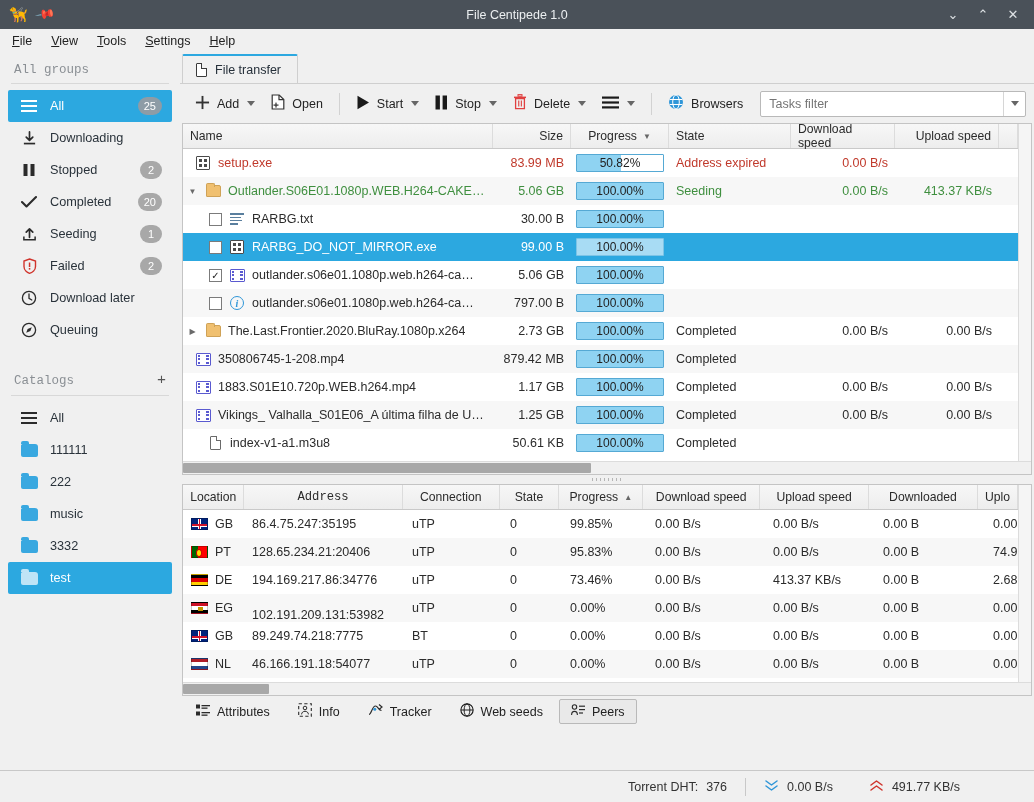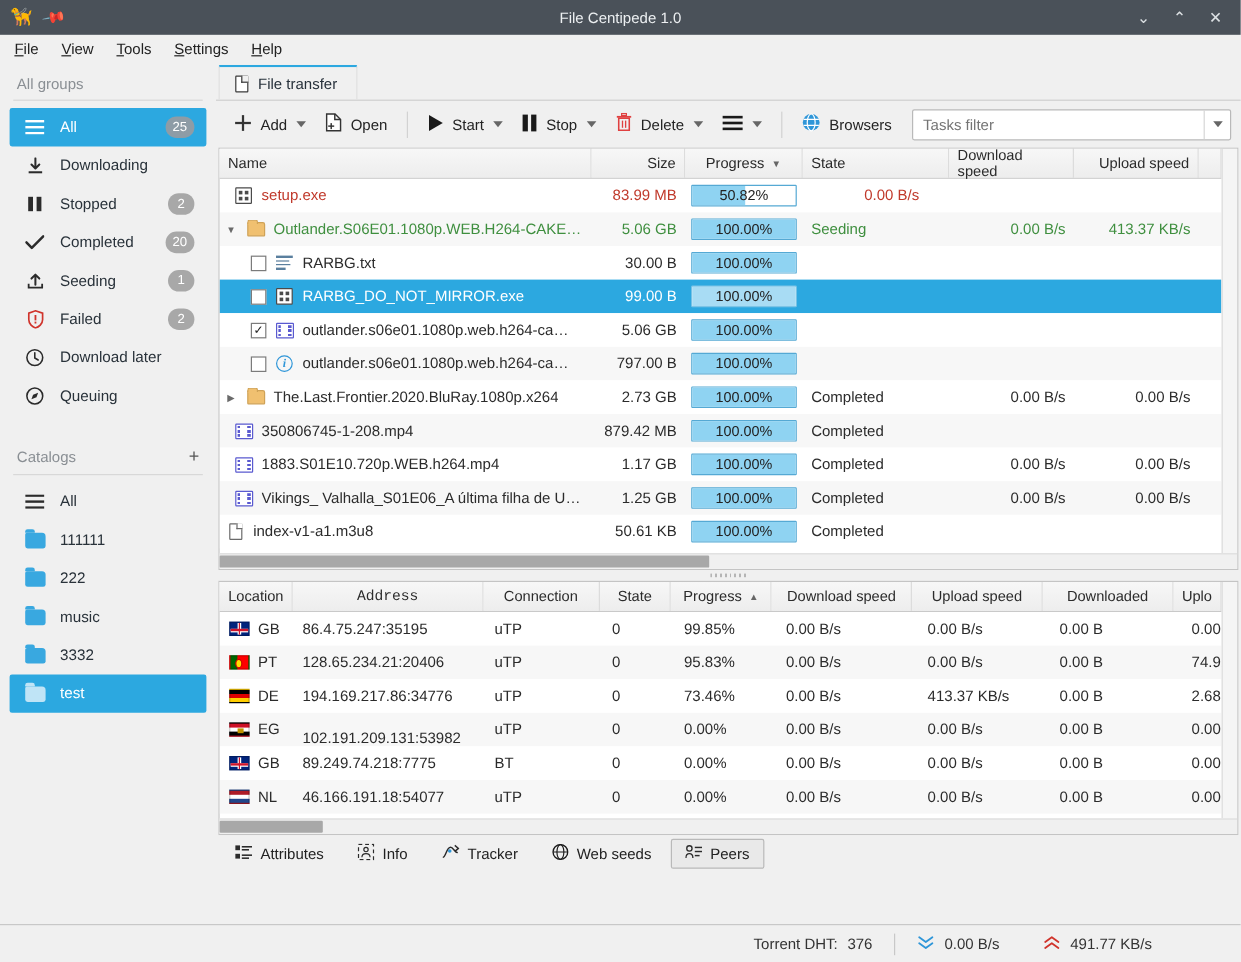--- a/index.html
+++ b/index.html
@@ -37,21 +37,21 @@
   .menuitem u { text-decoration: underline; }
 
   
   .body { flex: 1; display: flex; min-height: 0; background: #f0f0f0; }
 
   
   .sidebar { width: 180px; flex: none; background: #f0f0f0; display: flex; flex-direction: column; padding-top: 6px; }
   .side-head {
     font-size: 12.5px; color: #8a8f94; padding: 4px 0 6px 14px;
     border-bottom: 1px solid #d8d8d8; margin: 0 11px 6px 11px; padding-left: 3px;
-    display: flex; align-items: center; justify-content: space-between;
+    display: flex; align-items: center; justify-content: space-between; font-family: Liberation Mono, monospace;
   }
   .side-head .plus { font-size: 15px; color: #555; padding-right: 3px; }
   .group-list { padding: 0 8px; }
   .grow {
     height: 32px; display: flex; align-items: center; gap: 12px;
     padding: 0 10px 0 12px; border-radius: 2px; color: #29323a; font-size: 12.7px;
   }
   .grow.sel { background: #2ca8e0; color: #fff; }
   .grow .ico { width: 18px; display: flex; align-items: center; justify-content: center; flex: none; }
   .grow .lbl { flex: 1; white-space: nowrap; overflow: hidden; }
@@ -489,20 +489,21 @@
                     </span>
                   <span class="ellip red">setup.exe</span>
                 </div>
                 <div class="cell r red" style="width:78px;">83.99 MB</div>
                 <div class="cell" style="width:98px;padding:0 5px;">
                   <div class="pbar">
                     <div class="pfill" style="width:50.82%;"></div>
                     <div class="ptext">50.82%</div>
                   </div>
                 </div>
+                <div class="cell red" style="width:122px;">Address expired</div>
                 <div class="cell r red" style="width:104px;">0.00 B/s</div>
                 <div class="cell r red" style="width:104px;"></div>
               </div>
 
               <div class="row alt">
                 <div class="cell nm" style="width:310px; padding-left:4px;">
                   <span class="twisty">▼</span>
                   <span class="ic">
                       <span class="ic-folder"></span>
                     </span>
@@ -681,21 +682,21 @@
                     <div class="pfill" style="width:100%;"></div>
                     <div class="ptext">100.00%</div>
                   </div>
                 </div>
                 <div class="cell" style="width:122px;">Completed</div>
                 <div class="cell r" style="width:104px;">0.00 B/s</div>
                 <div class="cell r" style="width:104px;">0.00 B/s</div>
               </div>
 
               <div class="row">
-                <div class="cell nm" style="width:310px; padding-left:5px;">
+                <div class="cell nm" style="width:310px; padding-left:24px;">
                   <span class="ic">
                       <span class="ic-doc"></span>
                     </span>
                   <span class="ellip">index-v1-a1.m3u8</span>
                 </div>
                 <div class="cell r" style="width:78px;">50.61 KB</div>
                 <div class="cell" style="width:98px;padding:0 5px;">
                   <div class="pbar">
                     <div class="pfill" style="width:100%;"></div>
                     <div class="ptext">100.00%</div>

